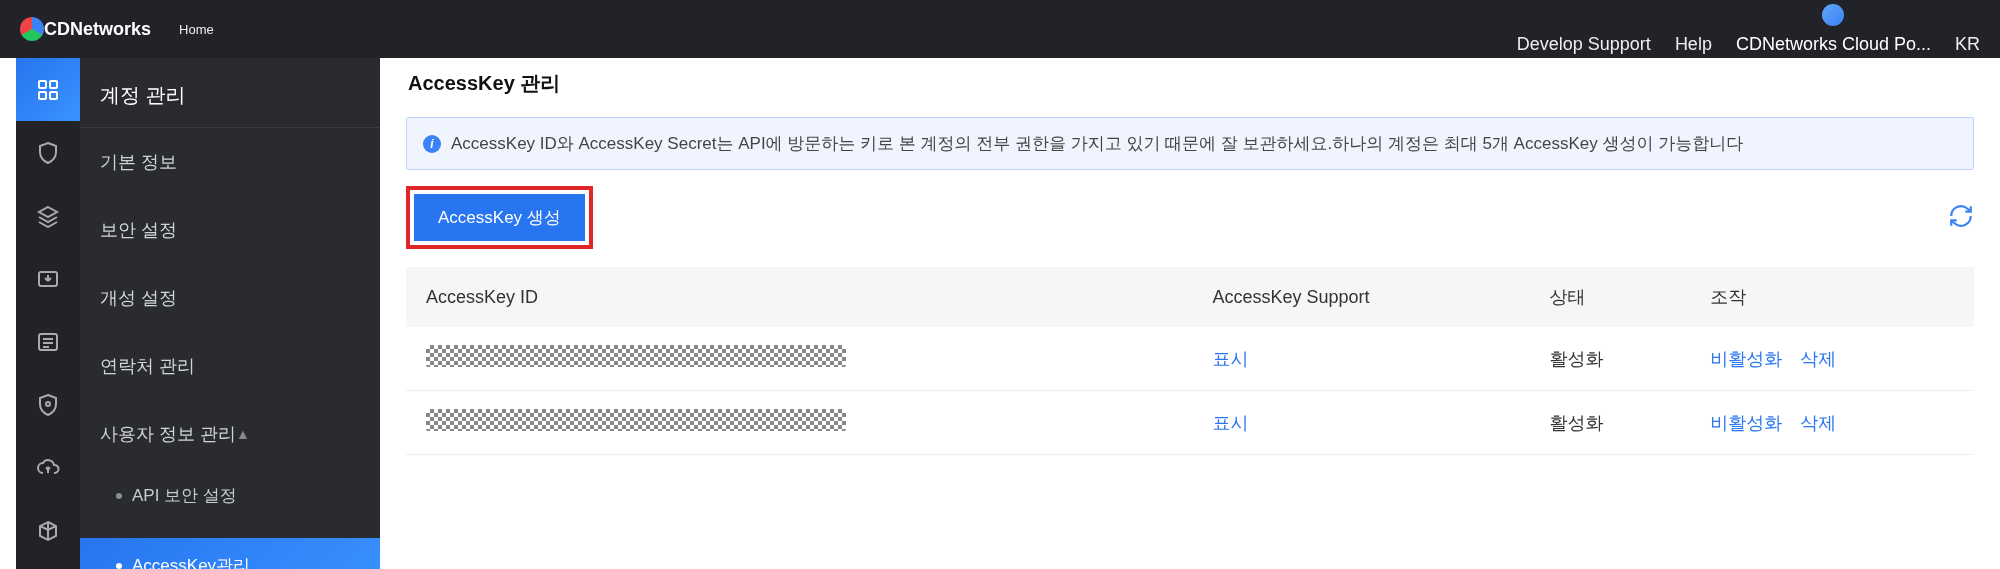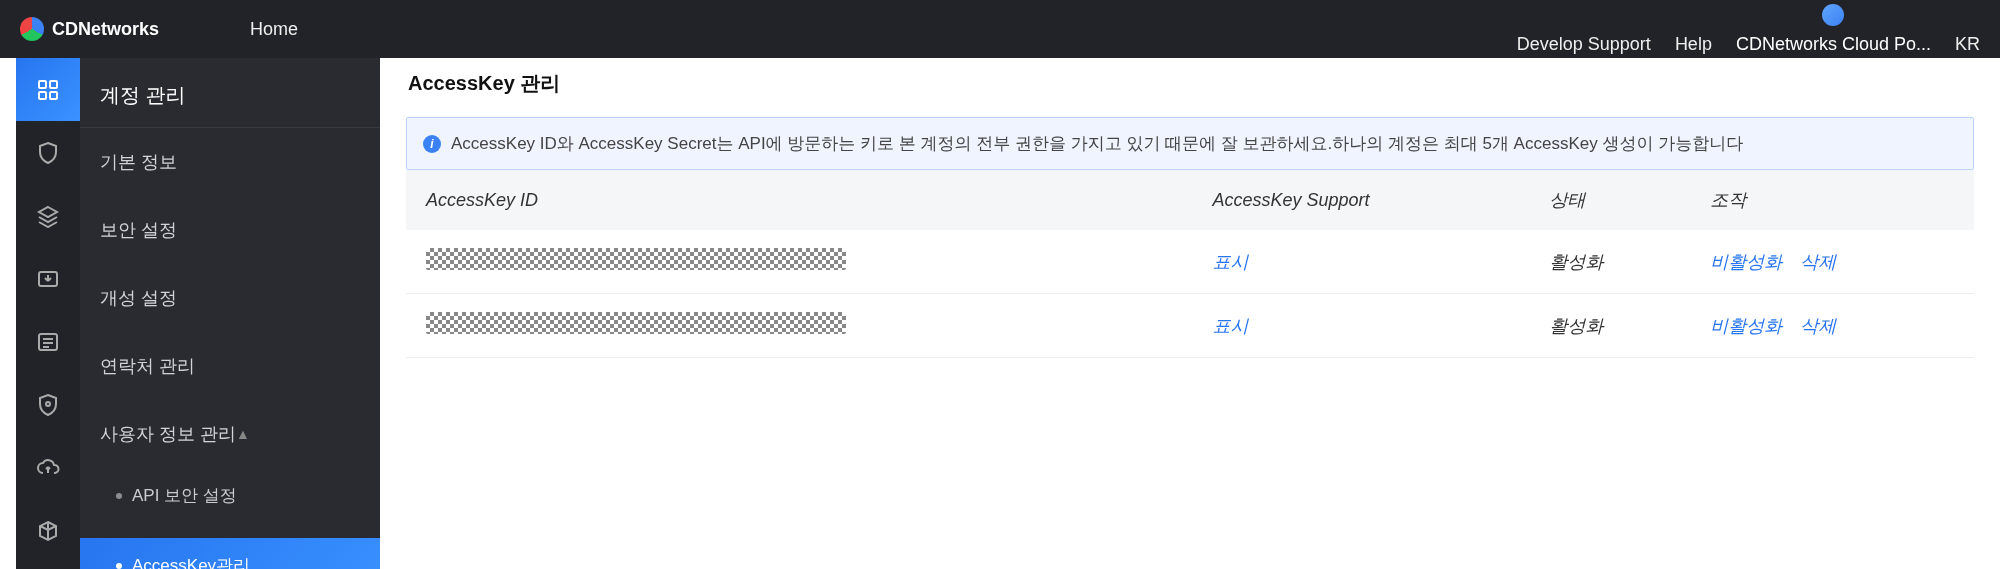--- a/index.html
+++ b/index.html
@@ -7,27 +7,27 @@
     
     
     .top-header {
       background: #222328;
       height: 58px;
       display: flex;
       align-items: center;
       padding: 0 20px;
       color: #fff;
     }
-    .logo-area { display: flex; align-items: center; gap: 8px; margin-right: 91px; }
+    .logo-area { display: flex; align-items: center; margin-right: 28px; }
     .logo-circle {
       width: 24px; height: 24px; border-radius: 50%;
       background: conic-gradient(#3b82f6 0deg 120deg, #22c55e 120deg 240deg, #ef4444 240deg 360deg);
     }
     .logo-text { font-size: 18px; font-weight: 600; }
-    .home-link { font-size: 18px; color: #eee; }
+    .home-link { font-size: 13px; color: #eee; }
     .header-spacer { flex: 1; }
     .header-right { display: flex; align-items: flex-end; gap: 24px; font-size: 18px; }
     .header-link { color: #eee; cursor: pointer; }
     .user-area { display: flex; align-items: center; gap: 8px; flex-direction: column; }
     .avatar { width: 22px; height: 22px; border-radius: 50%; background: linear-gradient(135deg, #60a5fa, #3b82f6); }
     
     
     .layout { display: flex; height: calc(569px - 58px); margin-left: 16px; }
     
     
@@ -115,21 +115,21 @@
       color: #fff;
       border: none;
       padding: 12px 24px;
       font-size: 17px;
       cursor: pointer;
     }
     .refresh-btn { color: #3b82f6; cursor: pointer; }
     .refresh-btn svg { width: 26px; height: 26px; }
     
     
-    .tbl { width: 100%; border-collapse: collapse; font-style: italic; }
+    .tbl { width: 100%; border-collapse: collapse; }
     .tbl thead th {
       text-align: left;
       padding: 18px 20px;
       font-size: 18px;
       font-weight: 400;
       color: #333;
       background: #f5f6f8;
     }
     .tbl tbody td {
       padding: 18px 20px;
@@ -251,20 +251,33 @@
   </div>
 
   <div class="main">
     <div class="page-title">AccessKey 관리</div>
     <div class="content-box">
       <div class="info-banner">
         <div class="info-icon">i</div>
         <span>AccessKey ID와 AccessKey Secret는 API에 방문하는 키로 본 계정의 전부 권한을 가지고 있기 때문에 잘 보관하세요.하나의 계정은 최대 5개 AccessKey 생성이 가능합니다</span>
       </div>
 
+      <div class="action-row">
+        <div class="create-wrap">
+          <button class="create-btn">AccessKey 생성</button>
+        </div>
+        <div class="refresh-btn">
+          <svg viewBox="0 0 24 24" fill="none" stroke="currentColor" stroke-width="2">
+              <path d="M3 12a9 9 0 0115-6.7L21 8"></path>
+              <path d="M21 3v5h-5"></path>
+              <path d="M21 12a9 9 0 01-15 6.7L3 16"></path>
+              <path d="M3 21v-5h5"></path>
+            </svg>
+        </div>
+      </div>
 
       <table class="tbl">
         <thead>
           <tr>
             <th>AccessKey ID</th>
             <th>AccessKey Support</th>
             <th>상태</th>
             <th>조작</th>
           </tr>
         </thead>

